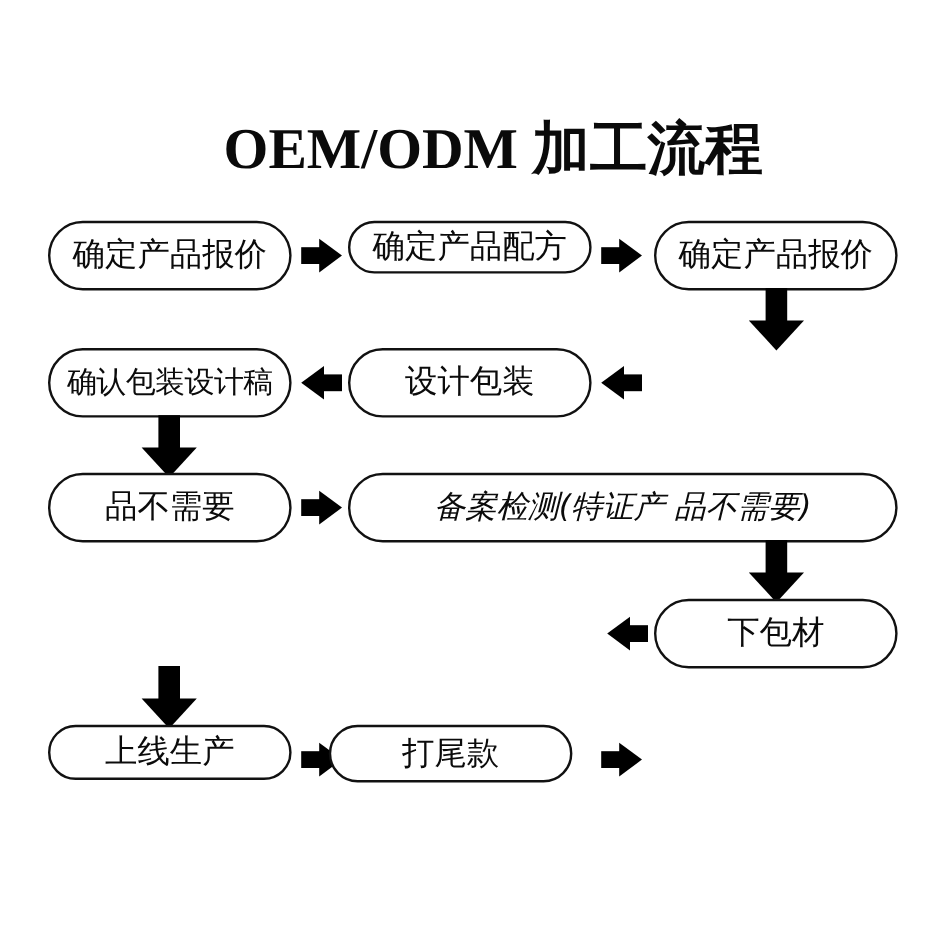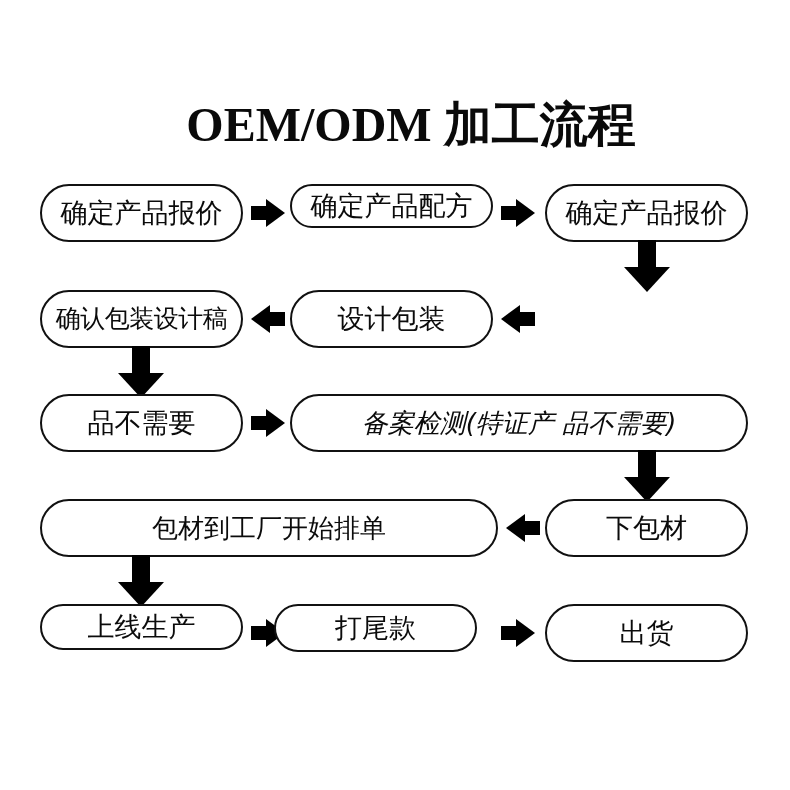--- a/index.html
+++ b/index.html
@@ -152,21 +152,20 @@
 
   <div class="node wide-text" style="left:290px; top:394px; width:458px; height:58px;font-style:italic;">备案检测(特证产 品不需要)</div>
 
   <div class="arrow-down" style="left:624px; top:450px; width:46px; height:52px;">
     <div class="shaft" style="left:14px; top:0px; width:18px; height:30px;"></div>
     <div class="point" style="left:0px; top:27px;
          border-left:23px solid transparent; border-right:23px solid transparent;
          border-top:25px solid #000000;"></div>
   </div>
 
-  <div class="node wide-text" style="left:40px; top:499px; width:458px; height:58px;">包材到工厂开始排单</div>
 
   <div class="arrow-left" style="left:506px; top:514px; width:34px; height:28px;">
     <div class="head" style="left:0px; top:0px;
          border-top:14px solid transparent; border-bottom:14px solid transparent;
          border-right:19px solid #000000;"></div>
     <div class="tail" style="left:16px; top:7px; width:18px; height:14px;"></div>
   </div>
 
   <div class="node" style="left:545px; top:499px; width:203px; height:58px;">下包材</div>
 
@@ -188,15 +187,14 @@
 
   <div class="node" style="left:274px; top:604px; width:203px; height:48px;font-family:Liberation Serif, serif;">打尾款</div>
 
   <div class="arrow-right" style="left:501px; top:619px; width:34px; height:28px;">
     <div class="tail" style="left:0px; top:7px; width:18px; height:14px;"></div>
     <div class="head" style="left:15px; top:0px;
          border-top:14px solid transparent; border-bottom:14px solid transparent;
          border-left:19px solid #000000;"></div>
   </div>
 
-  <div class="node" style="left:545px; top:604px; width:203px; height:58px;">出货</div>
 
 </div>
 
 </body></html>

